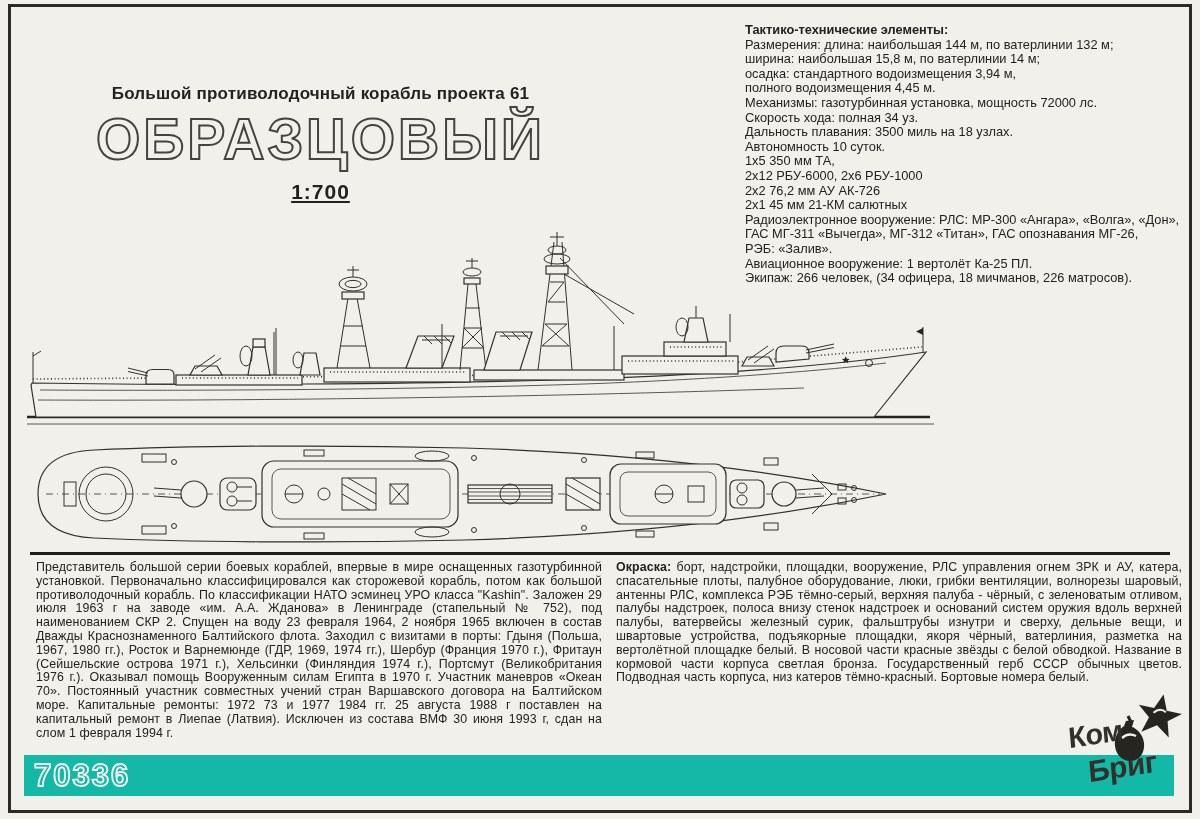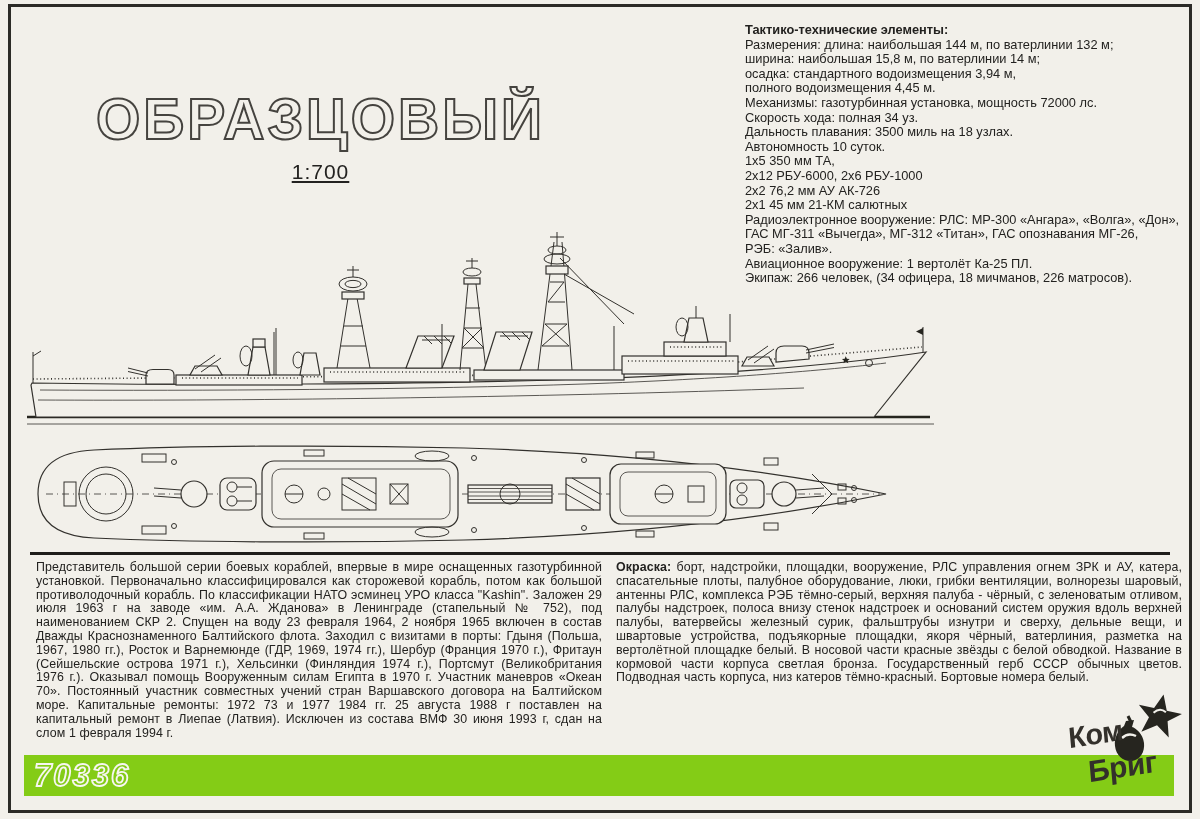--- a/index.html
+++ b/index.html
@@ -5,21 +5,21 @@
   html,body{margin:0;padding:0;background:#9a9894;}
   .page{position:relative;width:1200px;height:819px;background:#f2f0ea;overflow:hidden;
         font-family:"Liberation Sans", sans-serif;color:#232220;}
   .frame{position:absolute;top:4px;left:8px;right:8px;bottom:6px;border:3px solid #2c2b27;pointer-events:none;}
 
   
   .titleblock{position:absolute;left:58px;top:84px;width:525px;text-align:center;}
   .series-title{font-size:17px;font-weight:bold;letter-spacing:0.2px;}
   .ship-name{margin-top:7px;font-size:57px;font-weight:bold;letter-spacing:3px;
              color:transparent;-webkit-text-stroke:2px #45433f;line-height:1;}
-  .scale{margin-top:12px;font-size:21px;text-decoration:underline;letter-spacing:1px;}
+  .scale{margin-top:12px;font-size:21px;text-decoration:underline;letter-spacing:1px;font-weight:bold;}
 
   
   .specs{position:absolute;left:745px;top:23px;width:442px;font-size:12.8px;line-height:14.6px;}
   .specs .hd{font-weight:bold;}
 
   
   .sideview{position:absolute;left:24px;top:228px;}
   .planview{position:absolute;left:24px;top:438px;}
   svg .ln{stroke:#33312d;fill:none;stroke-width:1;}
   svg .fill{fill:#f2f0ea;stroke:#33312d;stroke-width:1.2;}
@@ -31,39 +31,40 @@
 
   
   .divider{position:absolute;left:30px;top:552px;width:1140px;height:3px;background:#1e1d1a;}
   .para{position:absolute;top:561px;width:566px;font-size:12.4px;line-height:13.8px;
         text-align:justify;letter-spacing:0.1px;}
   .para.left{left:36px;}
   .para.right{left:616px;}
   .para b{font-weight:bold;}
 
   
-  .band{position:absolute;left:24px;top:755px;width:1150px;height:41px;background:#84cc16;font-style:italic;}
+  .band{position:absolute;left:24px;top:755px;width:1150px;height:41px;background:#14b8a6;}
   .code{position:absolute;left:10px;top:3px;font-size:31px;font-weight:bold;letter-spacing:2px;
         color:transparent;-webkit-text-stroke:1.8px #f7f6f2;}
 
   
   .logo{position:absolute;left:1062px;top:688px;width:130px;height:125px;}
   .logo .word{position:absolute;font-weight:bold;color:#33302b;letter-spacing:-0.5px;
               transform:rotate(-9deg) skewX(-4deg);line-height:1;}
   .logo .w1{left:6px;top:32px;font-size:29px;}
   .logo .w2{left:26px;top:64px;font-size:30px;}
   .logo svg{position:absolute;left:0;top:0;}
 </style>
 </head>
 <body>
 
 <div class="page">
   <div class="frame"></div>
 
   <div class="titleblock">
+    <div class="series-title">Большой противолодочный корабль проекта 61</div>
     <div class="ship-name">ОБРАЗЦОВЫЙ</div>
     <div class="scale">1:700</div>
   </div>
 
   <div class="specs">
     <div class="hd">Тактико-технические элементы:</div>
     <div>Размерения: длина: наибольшая 144 м, по ватерлинии 132 м;</div>
     <div>ширина: наибольшая 15,8 м, по ватерлинии 14 м;</div>
     <div>осадка: стандартного водоизмещения 3,94 м,</div>
     <div>полного водоизмещения 4,45 м.</div>

